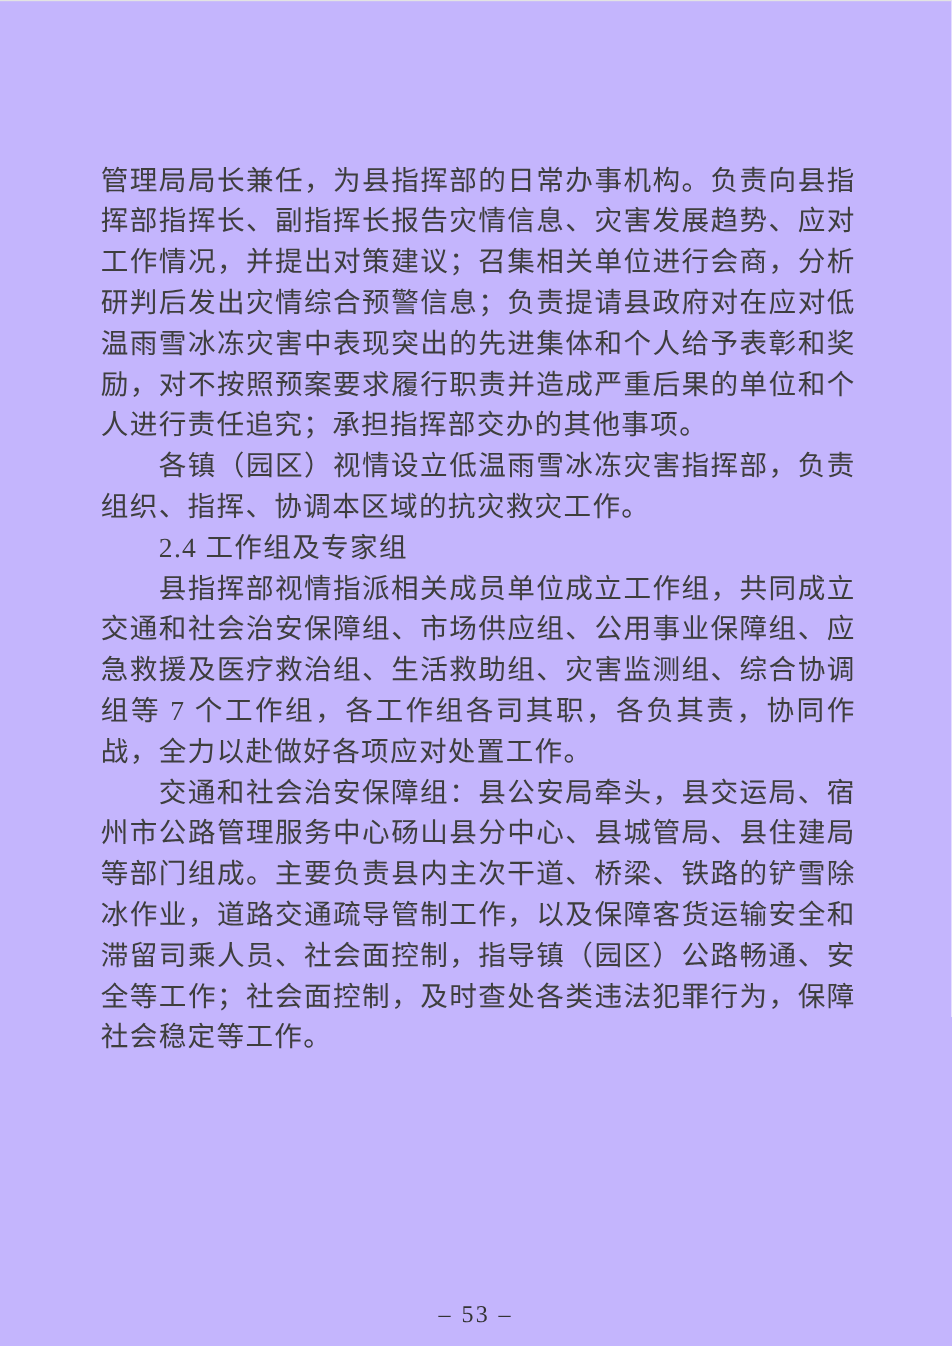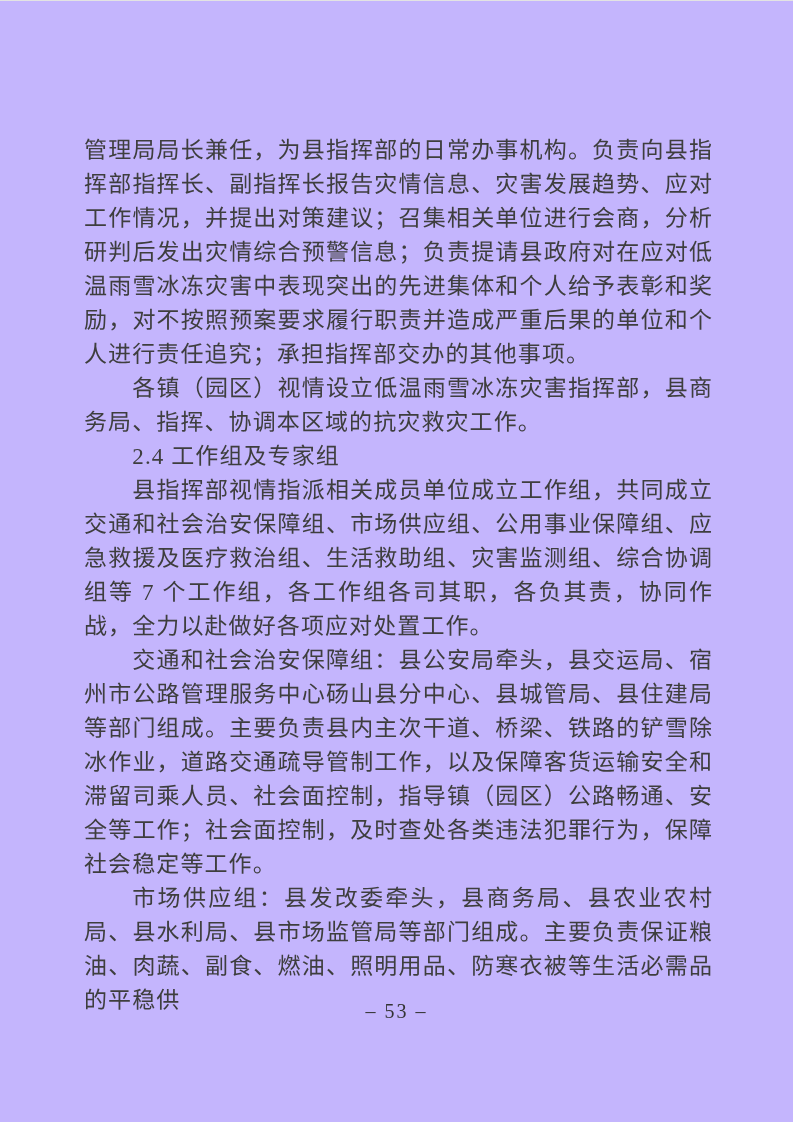--- a/index.html
+++ b/index.html
@@ -41,44 +41,43 @@
   }
   .para.indent, .heading {
     text-indent: 2.1em;
   }
   .heading {
     text-align: left;
     font-weight: normal;
   }
   .footer {
     position: absolute;
-    top: 1000px;
+    top: 1085px;
     left: 0;
     width: 100%;
     text-align: center;
     font-size: 20px;
     letter-spacing: 2px;
     color: #333333;
   }
 </style>
 </head>
 <body>
 
 <div class="page">
   <div class="scan-edge"></div>
 
   <div class="content">
     <p class="para">管理局局长兼任，为县指挥部的日常办事机构。负责向县指挥部指挥长、副指挥长报告灾情信息、灾害发展趋势、应对工作情况，并提出对策建议；召集相关单位进行会商，分析研判后发出灾情综合预警信息；负责提请县政府对在应对低温雨雪冰冻灾害中表现突出的先进集体和个人给予表彰和奖励，对不按照预案要求履行职责并造成严重后果的单位和个人进行责任追究；承担指挥部交办的其他事项。</p>
 
 
-    <p class="para indent">各镇（园区）视情设立低温雨雪冰冻灾害指挥部，县商务局、指挥、协调本区域的抗灾救灾工作。</p>
+    <p class="para indent">各镇（园区）视情设立低温雨雪冰冻灾害指挥部，负责组织、指挥、协调本区域的抗灾救灾工作。</p>
 
     <p class="heading">2.4 工作组及专家组</p>
 
     <p class="para indent">县指挥部视情指派相关成员单位成立工作组，共同成立交通和社会治安保障组、市场供应组、公用事业保障组、应急救援及医疗救治组、生活救助组、灾害监测组、综合协调组等 7 个工作组，各工作组各司其职，各负其责，协同作战，全力以赴做好各项应对处置工作。</p>
 
     <p class="para indent">交通和社会治安保障组：县公安局牵头，县交运局、宿州市公路管理服务中心砀山县分中心、县城管局、县住建局等部门组成。主要负责县内主次干道、桥梁、铁路的铲雪除冰作业，道路交通疏导管制工作，以及保障客货运输安全和滞留司乘人员、社会面控制，指导镇（园区）公路畅通、安全等工作；社会面控制，及时查处各类违法犯罪行为，保障社会稳定等工作。</p>
 
-    <p class="para indent">市场供应组：县发改委牵头，县商务局、县农业农村局、县水利局、县市场监管局等部门组成。主要负责保证粮油、肉蔬、副食、燃油、照明用品、防寒衣被等生活必需品的平稳供</p>
   </div>
 
   <div class="footer">– 53 –</div>
 </div>
 
 </body></html>

